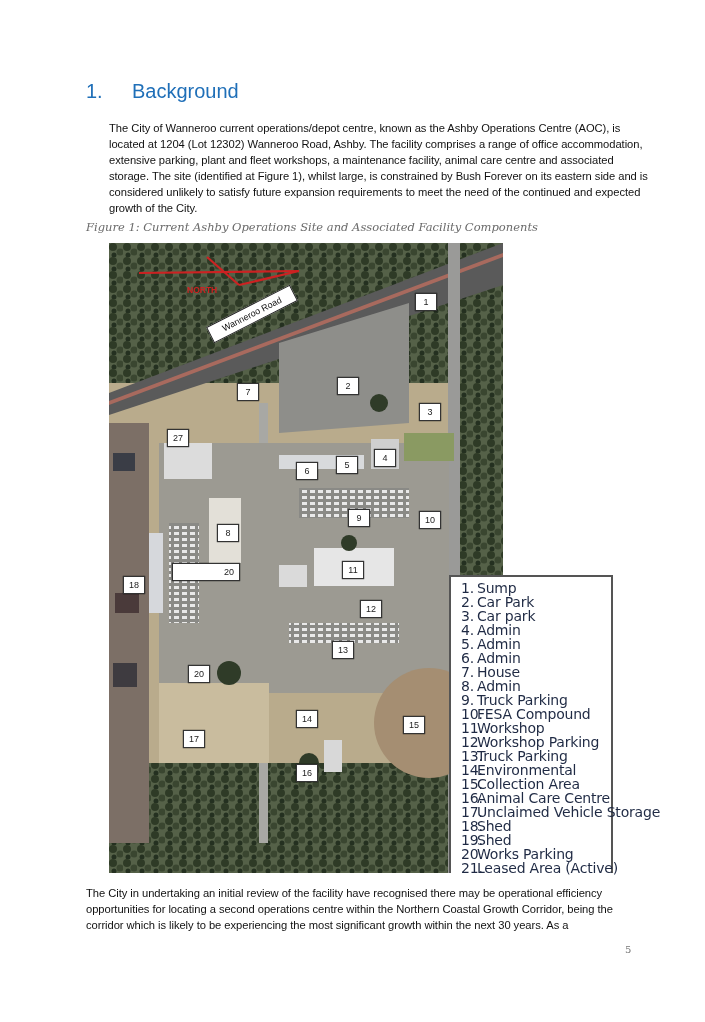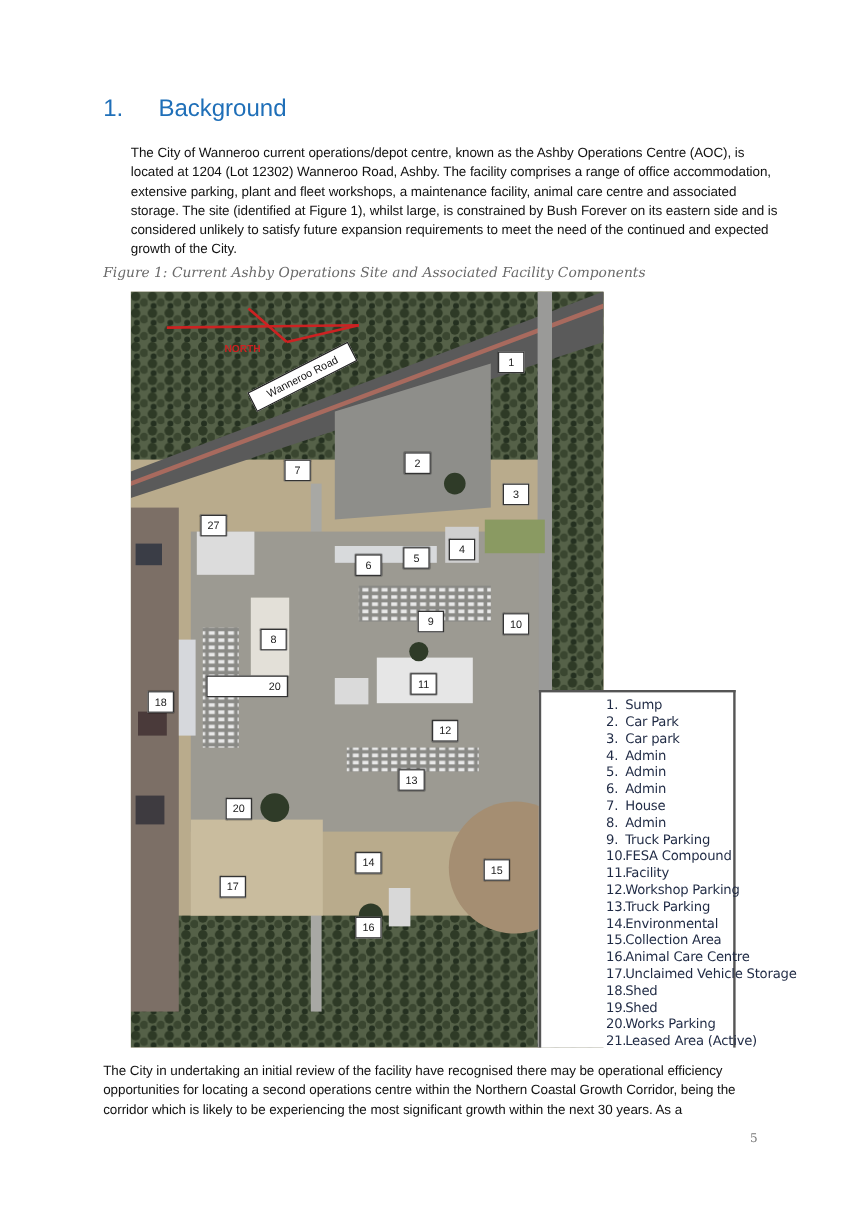--- a/index.html
+++ b/index.html
@@ -22,22 +22,22 @@
              line-height: 16px; height: 16px; min-width: 16px; padding: 0 2px; box-shadow: 0 0 1px #000; }
     .road-label { position: absolute; left: 96px; top: 62px; width: 92px; height: 16px; background: #fff;
                   border: 1px solid #222; font-size: 9px; line-height: 16px; text-align: center;
                   transform: rotate(-27deg); color: #111; }
     .north { position: absolute; left: 52px; top: 42px; font-size: 8.5px; font-weight: bold;
              color: #cc2222; font-family: "Liberation Sans", sans-serif; padding-left: 26px; }
     .legend { position: absolute; left: 449px; top: 575px; width: 164px; height: 298px;
               background: #fff; border-left: 2px solid #555; border-right: 2px solid #555;
               border-top: 2px solid #555; box-sizing: border-box; }
     .legend ol { list-style: none; margin: 0; padding: 4px 0 0 10px; }
-    .legend li { font-size: 11px; line-height: 14px; color: #1f2a44; font-family: "DejaVu Sans", sans-serif;
-                 letter-spacing: -0.2px; white-space: nowrap; margin-left: 44px; }
+    .legend li { font-size: 14px; line-height: 14px; color: #1f2a44; font-family: "DejaVu Sans", sans-serif;
+                 letter-spacing: -0.2px; white-space: nowrap; }
     .legend li .n { display: inline-block; width: 16px; }
     .pagenum { position: absolute; left: 625px; top: 944px; font-size: 10px; color: #777;
                font-family: "DejaVu Serif", serif; }
   </style>
 </head>
 <body>
 
 <h1 class="heading">
   <span class="num">1.</span><span>Background</span>
 </h1>
@@ -145,21 +145,21 @@
       <li><span class="n">1.</span><span>Sump</span></li>
       <li><span class="n">2.</span><span>Car Park</span></li>
       <li><span class="n">3.</span><span>Car park</span></li>
       <li><span class="n">4.</span><span>Admin</span></li>
       <li><span class="n">5.</span><span>Admin</span></li>
       <li><span class="n">6.</span><span>Admin</span></li>
       <li><span class="n">7.</span><span>House</span></li>
       <li><span class="n">8.</span><span>Admin</span></li>
       <li><span class="n">9.</span><span>Truck Parking</span></li>
       <li><span class="n">10.</span><span>FESA Compound</span></li>
-      <li><span class="n">11.</span><span>Facility</span></li>
+      <li><span class="n">11.</span><span>Workshop</span></li>
       <li><span class="n">12.</span><span>Workshop Parking</span></li>
       <li><span class="n">13.</span><span>Truck Parking</span></li>
       <li><span class="n">14.</span><span>Environmental</span></li>
       <li><span class="n">15.</span><span>Collection Area</span></li>
       <li><span class="n">16.</span><span>Animal Care Centre</span></li>
       <li><span class="n">17.</span><span>Unclaimed Vehicle Storage</span></li>
       <li><span class="n">18.</span><span>Shed</span></li>
       <li><span class="n">19.</span><span>Shed</span></li>
       <li><span class="n">20.</span><span>Works Parking</span></li>
       <li><span class="n">21.</span><span>Leased Area (Active)</span></li>

